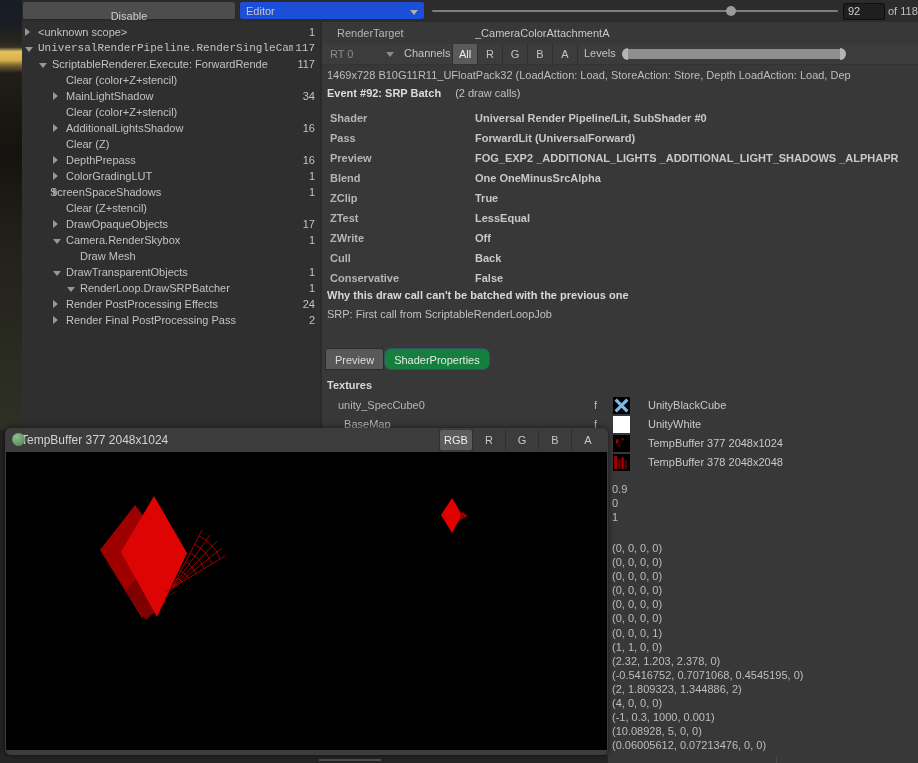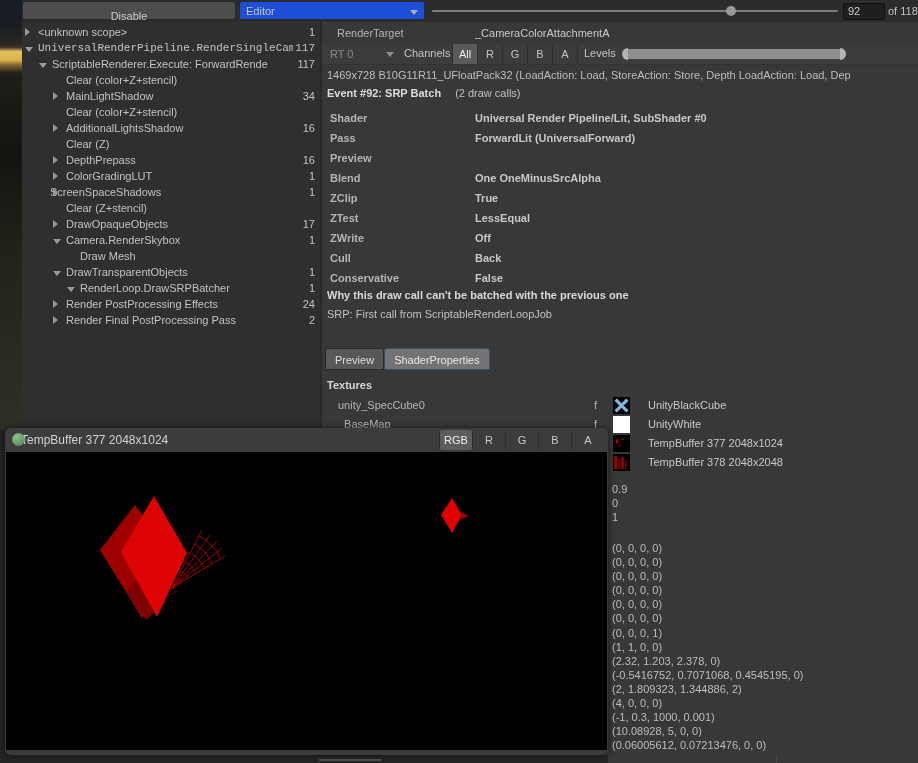--- a/index.html
+++ b/index.html
@@ -65,21 +65,21 @@
   .event-line .dc{color:#c0c0c0;margin-left:14px;}
   .props{position:absolute;left:0;top:86px;width:100%;font-weight:bold;}
   .prop-row{position:relative;height:20px;line-height:20px;white-space:nowrap;overflow:hidden;}
   .prop-row .p-lbl{position:absolute;left:8px;color:#b5b5b5;}
   .prop-row .p-val{position:absolute;left:153px;right:0;color:#c8c8c8;overflow:hidden;white-space:nowrap;}
   .batch-title{position:absolute;left:5px;top:267px;font-weight:bold;color:#d8d8d8;}
   .batch-reason{position:absolute;left:5px;top:286px;color:#c0c0c0;}
   .tabs{position:absolute;left:3px;top:326px;display:flex;height:22px;}
   .tab{height:22px;line-height:22px;padding:0 9px;border-radius:3px 3px 0 0;background:#585858;color:#dddddd;
        border:1px solid #2a2a2a;box-sizing:border-box;cursor:default;}
-  .tab.on{background:#737373;border-color:#35506b;color:#e8e8e8;}
+  .tab.on{background:#15803d;border-color:#35506b;color:#e8e8e8;border-radius:7px;}
   .tex-header{position:absolute;left:5px;top:357px;font-weight:bold;color:#d8d8d8;}
   .textures{position:absolute;left:0;top:374px;width:100%;}
   .tex-row{position:relative;height:19px;}
   .tex-row .tx-prop{position:absolute;left:16px;top:3px;color:#b5b5b5;}
   .tex-row .tx-f{position:absolute;left:272px;top:3px;color:#b5b5b5;}
   .tex-row .tx-ic{position:absolute;left:291px;top:1px;width:17px;height:17px;}
   .tex-row .tx-ic svg{width:17px;height:17px;display:block;}
   .tex-row .tx-name{position:absolute;left:326px;top:3px;color:#c8c8c8;white-space:nowrap;}
   .floats{position:absolute;left:290px;top:460px;}
   .floats div{height:14px;line-height:14px;color:#bdbdbd;}
@@ -253,20 +253,21 @@
         <div class="prop-row">
           <span class="p-lbl">Shader</span>
           <span class="p-val">Universal Render Pipeline/Lit, SubShader #0</span>
         </div>
         <div class="prop-row">
           <span class="p-lbl">Pass</span>
           <span class="p-val">ForwardLit (UniversalForward)</span>
         </div>
         <div class="prop-row">
           <span class="p-lbl">Preview</span>
+          <span class="p-val">FOG_EXP2 _ADDITIONAL_LIGHTS _ADDITIONAL_LIGHT_SHADOWS _ALPHAPR</span>
         </div>
         <div class="prop-row">
           <span class="p-lbl">Blend</span>
           <span class="p-val">One OneMinusSrcAlpha</span>
         </div>
         <div class="prop-row">
           <span class="p-lbl">ZClip</span>
           <span class="p-val">True</span>
         </div>
         <div class="prop-row">

